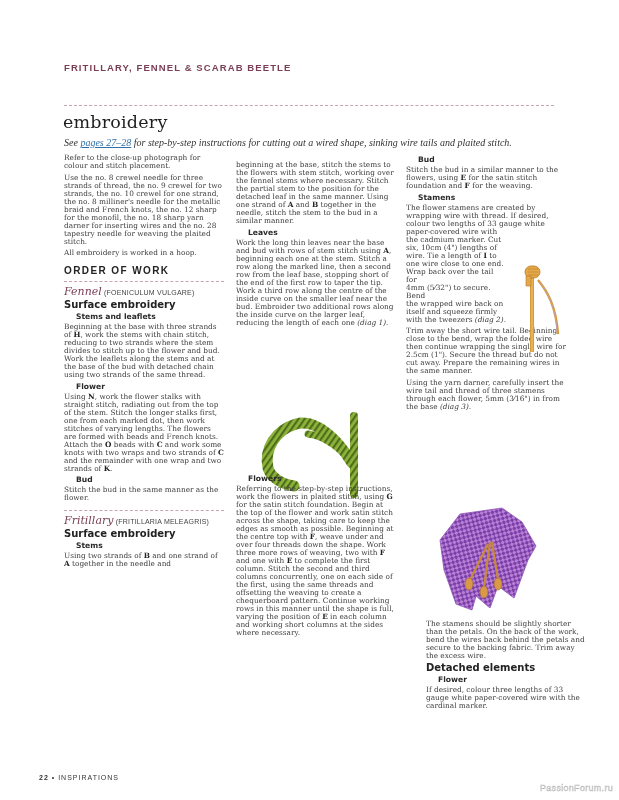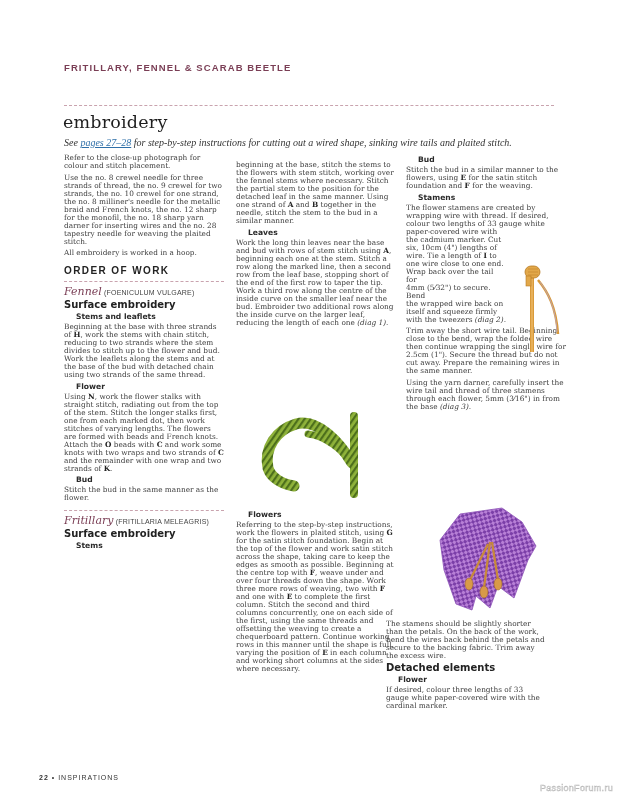--- a/index.html
+++ b/index.html
@@ -57,41 +57,42 @@
   <p><span>Using </span><b>N</b><span>, work the flower stalks with straight stitch, radiating out from the top of the stem. Stitch the longer stalks first, one from each marked dot, then work stitches of varying lengths. The flowers are formed with beads and French knots. Attach the </span><b>O</b><span> beads with </span><b>C</b><span> and work some knots with two wraps and two strands of </span><b>C</b><span> and the remainder with one wrap and two strands of </span><b>K</b><span>.</span></p>
   <div class="h-sub">Bud</div>
   <p>Stitch the bud in the same manner as the flower.</p>
   <div class="inner-dash"></div>
   <div class="plant" style="margin-top:2px;">
     <span class="name">Fritillary</span>
     <span class="latin">(FRITILLARIA MELEAGRIS)</span>
   </div>
   <div class="h-sec">Surface embroidery</div>
   <div class="h-sub">Stems</div>
+  <p><span>Using two strands of </span><b>B</b><span> and one strand of </span><b>A</b><span> together in the needle and</span></p>
 </div>
 
 <div class="col" style="left:236px; top:161px; width:160px;">
   <p><span>beginning at the base, stitch the stems to the flowers with stem stitch, working over the fennel stems where necessary. Stitch the partial stem to the position for the detached leaf in the same manner. Using one strand of </span><b>A</b><span> and </span><b>B</b><span> together in the needle, stitch the stem to the bud in a similar manner.</span></p>
   <div class="h-sub">Leaves</div>
   <p><span>Work the long thin leaves near the base and bud with rows of stem stitch using </span><b>A</b><span>, beginning each one at the stem. Stitch a row along the marked line, then a second row from the leaf base, stopping short of the end of the first row to taper the tip. Work a third row along the centre of the inside curve on the smaller leaf near the bud. Embroider two additional rows along the inside curve on the larger leaf, reducing the length of each one </span><i>(diag 1)</i><span>.</span></p>
 </div>
 
 <svg class="fig" style="left:256px; top:408px;" width="115" height="90" viewBox="0 0 115 90">
   <defs>
     <pattern id="twist" width="5" height="5" patternUnits="userSpaceOnUse" patternTransform="rotate(35)">
       <rect width="5" height="5" fill="#8fb33a"></rect>
       <rect width="2.2" height="5" fill="#4d6f1c"></rect>
     </pattern>
   </defs>
   <path d="M98 8 L98 86" stroke="url(#twist)" stroke-width="8" fill="none" stroke-linecap="round"></path>
   <path d="M96 55 C 84 35, 62 10, 40 16 C 20 22, 8 40, 12 60 C 15 70, 26 76, 38 78" stroke="url(#twist)" stroke-width="11" fill="none" stroke-linecap="round"></path>
   <path d="M96 55 C 86 42, 70 28, 52 26" stroke="url(#twist)" stroke-width="7" fill="none" stroke-linecap="round"></path>
 </svg>
 
-<div class="col" style="left:236px; top:509px; width:160px;">
+<div class="col" style="left:236px; top:473px; width:160px;">
   <div class="h-sub">Flowers</div>
   <p><span>Referring to the step-by-step instructions, work the flowers in plaited stitch, using </span><b>G</b><span> for the satin stitch foundation. Begin at the top of the flower and work satin stitch across the shape, taking care to keep the edges as smooth as possible. Beginning at the centre top with </span><b>F</b><span>, weave under and over four threads down the shape. Work three more rows of weaving, two with </span><b>F</b><span> and one with </span><b>E</b><span> to complete the first column. Stitch the second and third columns concurrently, one on each side of the first, using the same threads and offsetting the weaving to create a chequerboard pattern. Continue working rows in this manner until the shape is full, varying the position of </span><b>E</b><span> in each column and working short columns at the sides where necessary.</span></p>
 </div>
 
 <div class="col" style="left:406px; top:154px; width:160px;">
   <div class="h-sub">Bud</div>
   <p><span>Stitch the bud in a similar manner to the flowers, using </span><b>E</b><span> for the satin stitch foundation and </span><b>F</b><span> for the weaving.</span></p>
   <div class="h-sub">Stamens</div>
   <p style="margin-bottom:0;"><span>The flower stamens are created by wrapping wire with thread. If desired, colour two lengths of 33 gauge white</span></p>
   <div class="narrow" style="margin-bottom:3.6px;">
@@ -130,21 +131,21 @@
   </defs>
   <path d="M28 14 L70 8 L90 22 L104 46 L96 60 L82 98 L66 86 L58 108 L44 96 L40 110 L24 104 L12 70 L8 40 Z" fill="url(#checker)" stroke="#8e54b8" stroke-width="0.8"></path>
   <path d="M58 42 L52 88" stroke="#c88a3a" stroke-width="2.2" fill="none"></path>
   <path d="M60 42 L66 80" stroke="#c88a3a" stroke-width="2.2" fill="none"></path>
   <path d="M56 44 L38 80" stroke="#c88a3a" stroke-width="2.2" fill="none"></path>
   <ellipse cx="52" cy="92" rx="4" ry="6" fill="#d89a48" stroke="#a0662a" stroke-width="0.6"></ellipse>
   <ellipse cx="66" cy="84" rx="4" ry="6" fill="#d89a48" stroke="#a0662a" stroke-width="0.6"></ellipse>
   <ellipse cx="37" cy="84" rx="4" ry="6" fill="#d89a48" stroke="#a0662a" stroke-width="0.6"></ellipse>
 </svg>
 
-<div class="col" style="left:386px; top:620px; width:160px;">
+<div class="col" style="left:426px; top:620px; width:160px;">
   <p>The stamens should be slightly shorter than the petals. On the back of the work, bend the wires back behind the petals and secure to the backing fabric. Trim away the excess wire.</p>
   <div class="h-sec">Detached elements</div>
   <div class="h-sub">Flower</div>
   <p>If desired, colour three lengths of 33 gauge white paper-covered wire with the cardinal marker.</p>
 </div>
 
 <div class="footer">
   <span class="num">22</span>
   <span>•</span>
   <span>INSPIRATIONS</span>

